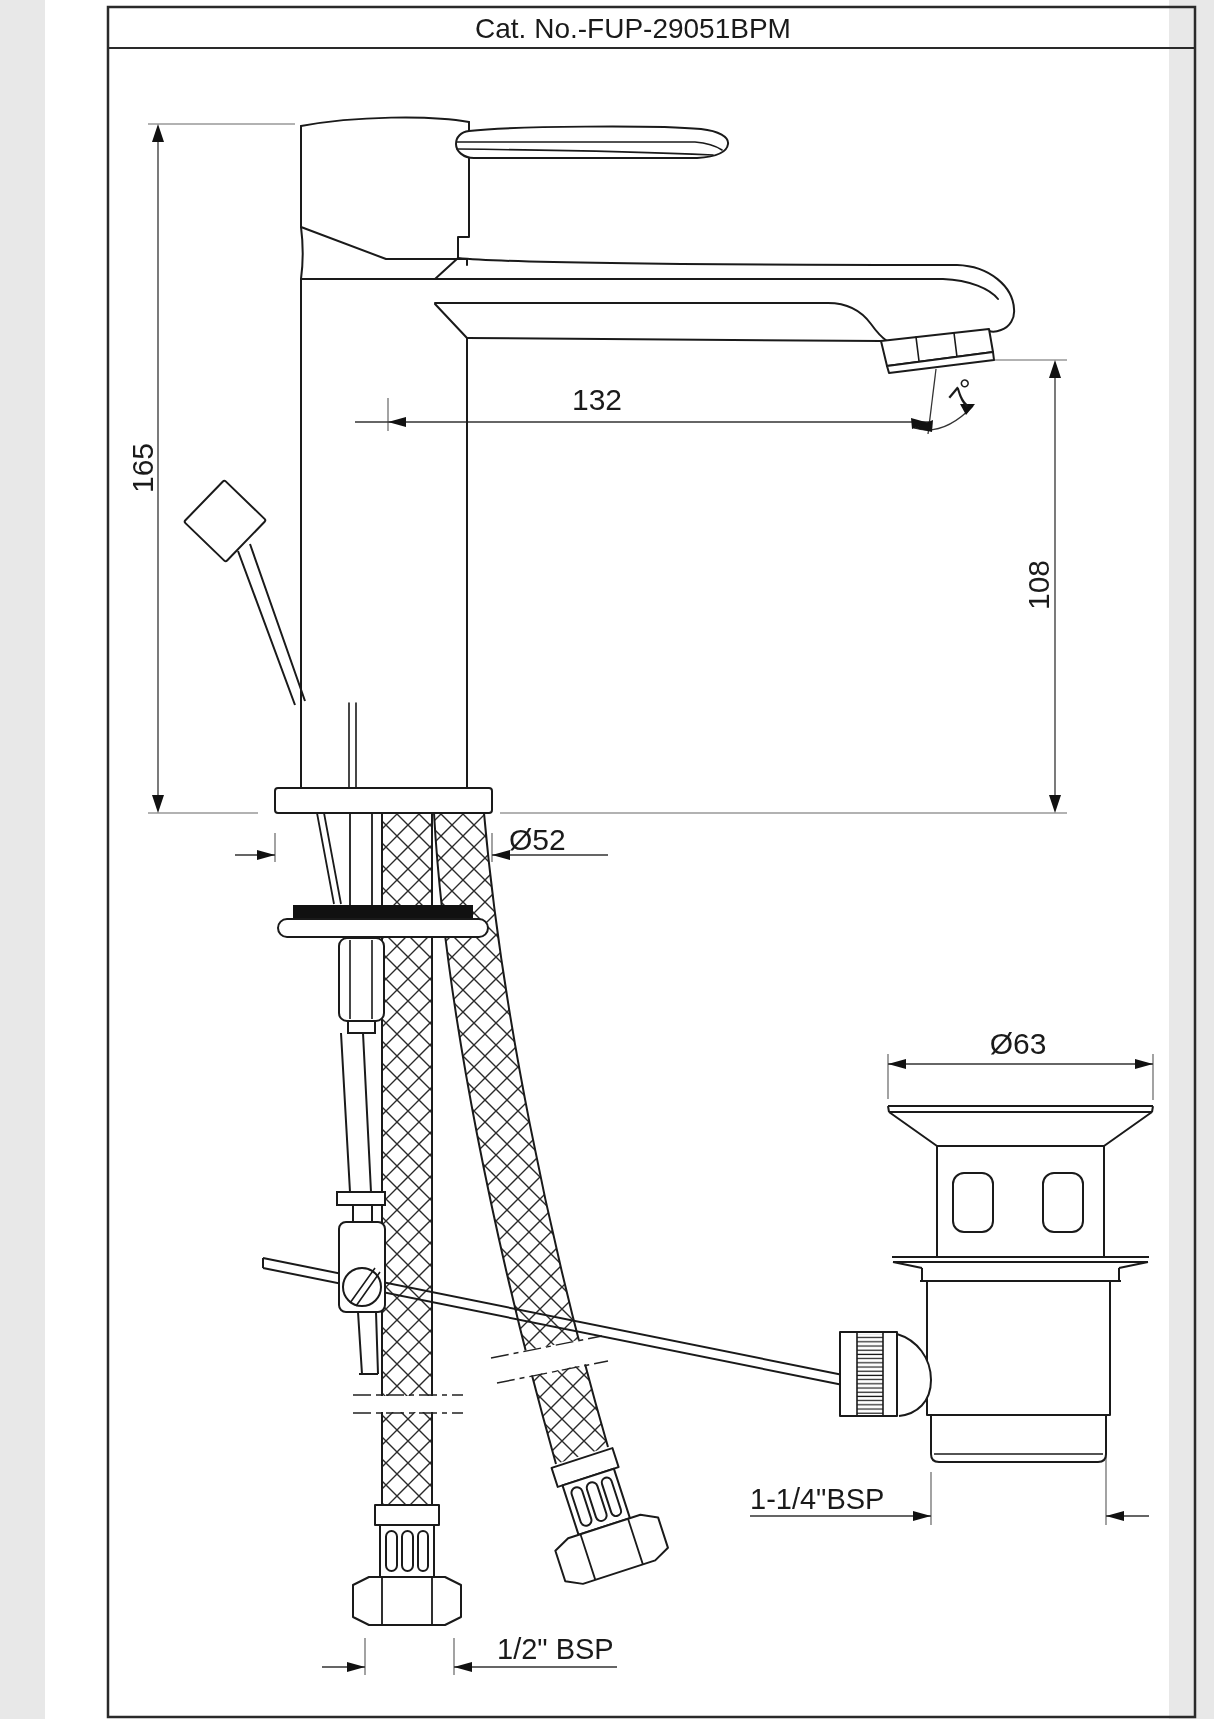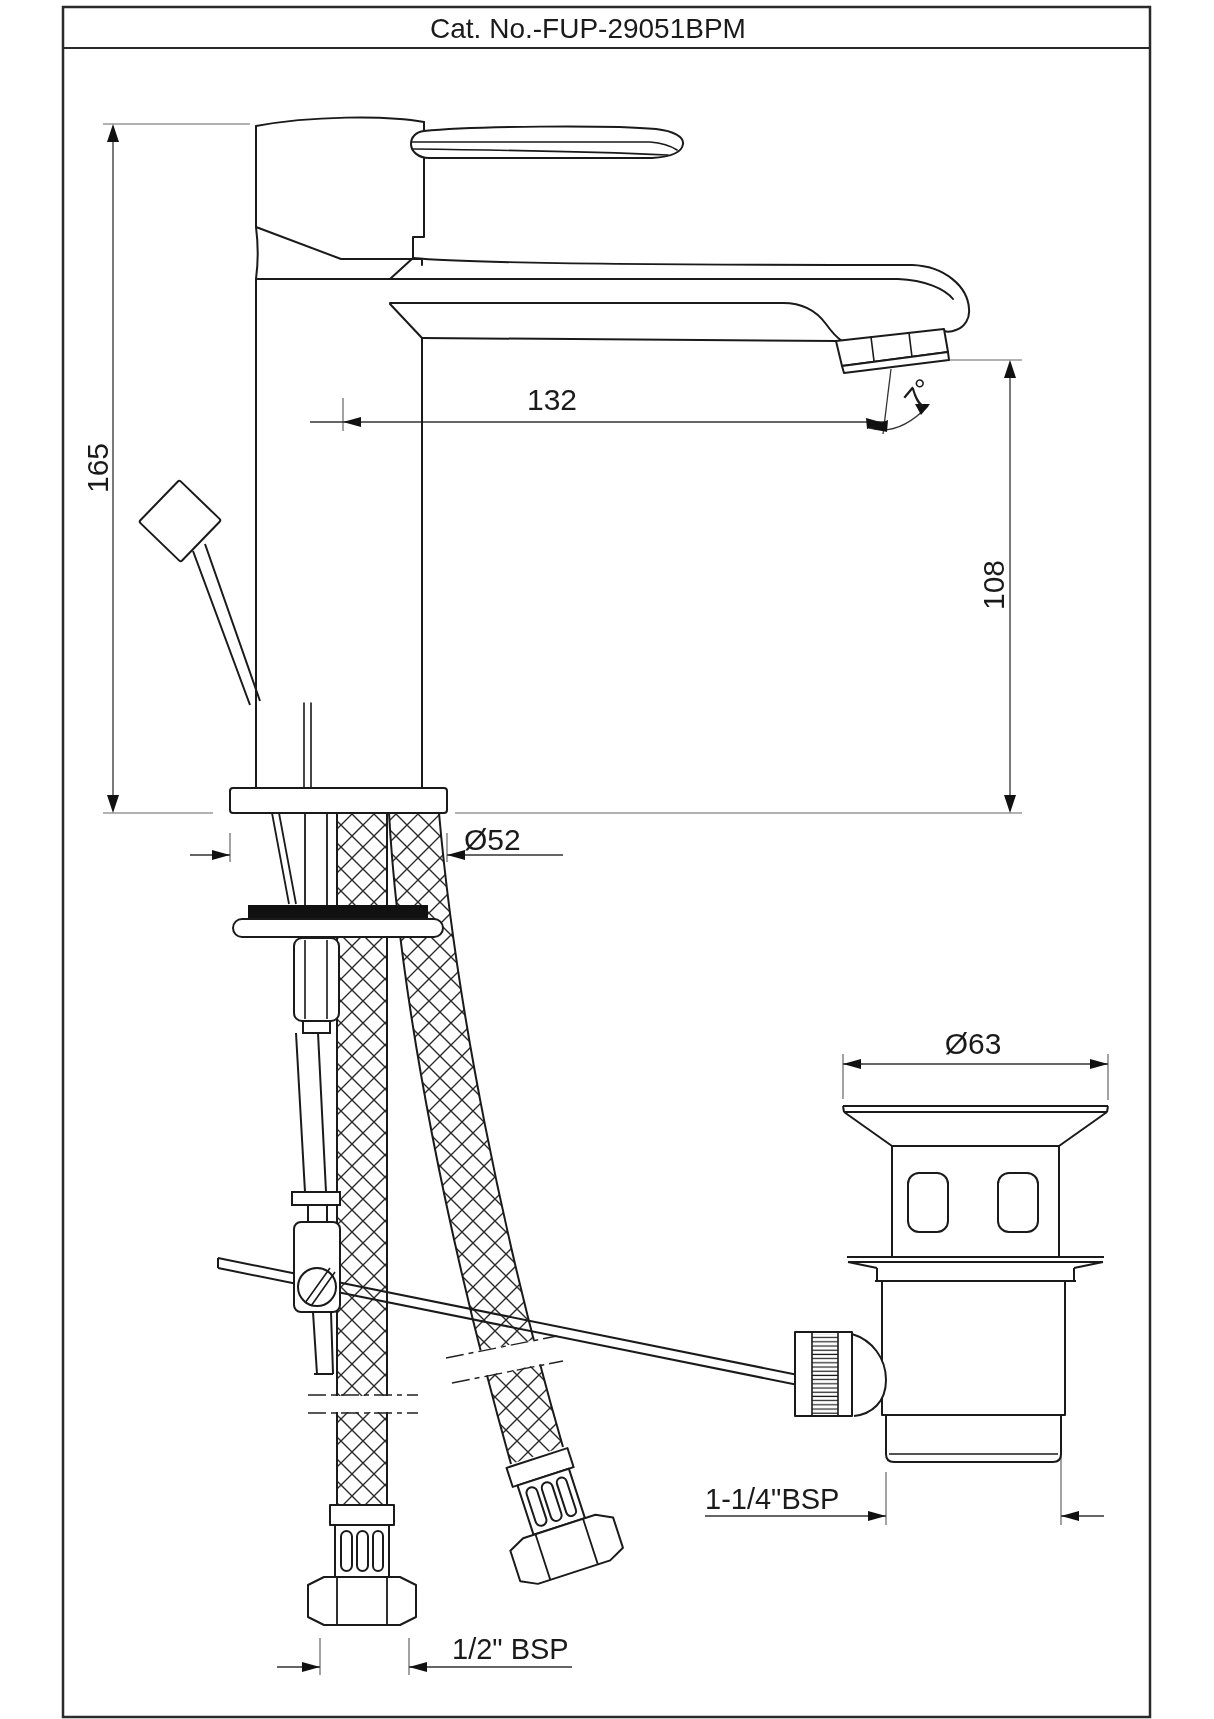--- a/index.html
+++ b/index.html
@@ -1,16 +1,16 @@
 <!DOCTYPE html>
 <html><head>
 <meta charset="utf-8">
 <style>
   html,body{margin:0;padding:0;background:#e8e8e8;}
-  .page{position:relative;width:1214px;height:1719px;background:#ffffff;margin:0 auto;
+  .page{position:relative;width:1124px;height:1719px;background:#ffffff;margin:0 auto;
         font-family:"Liberation Sans", sans-serif;}
   svg{position:absolute;left:0;top:0;}
   text{font-family:"Liberation Sans", sans-serif;fill:#1a1a1a;}
   .t-title{font-size:28px;}
   .t-dim{font-size:30px;}
   .t-dim-s{font-size:29px;}
 </style>
 </head>
 <body>
 

